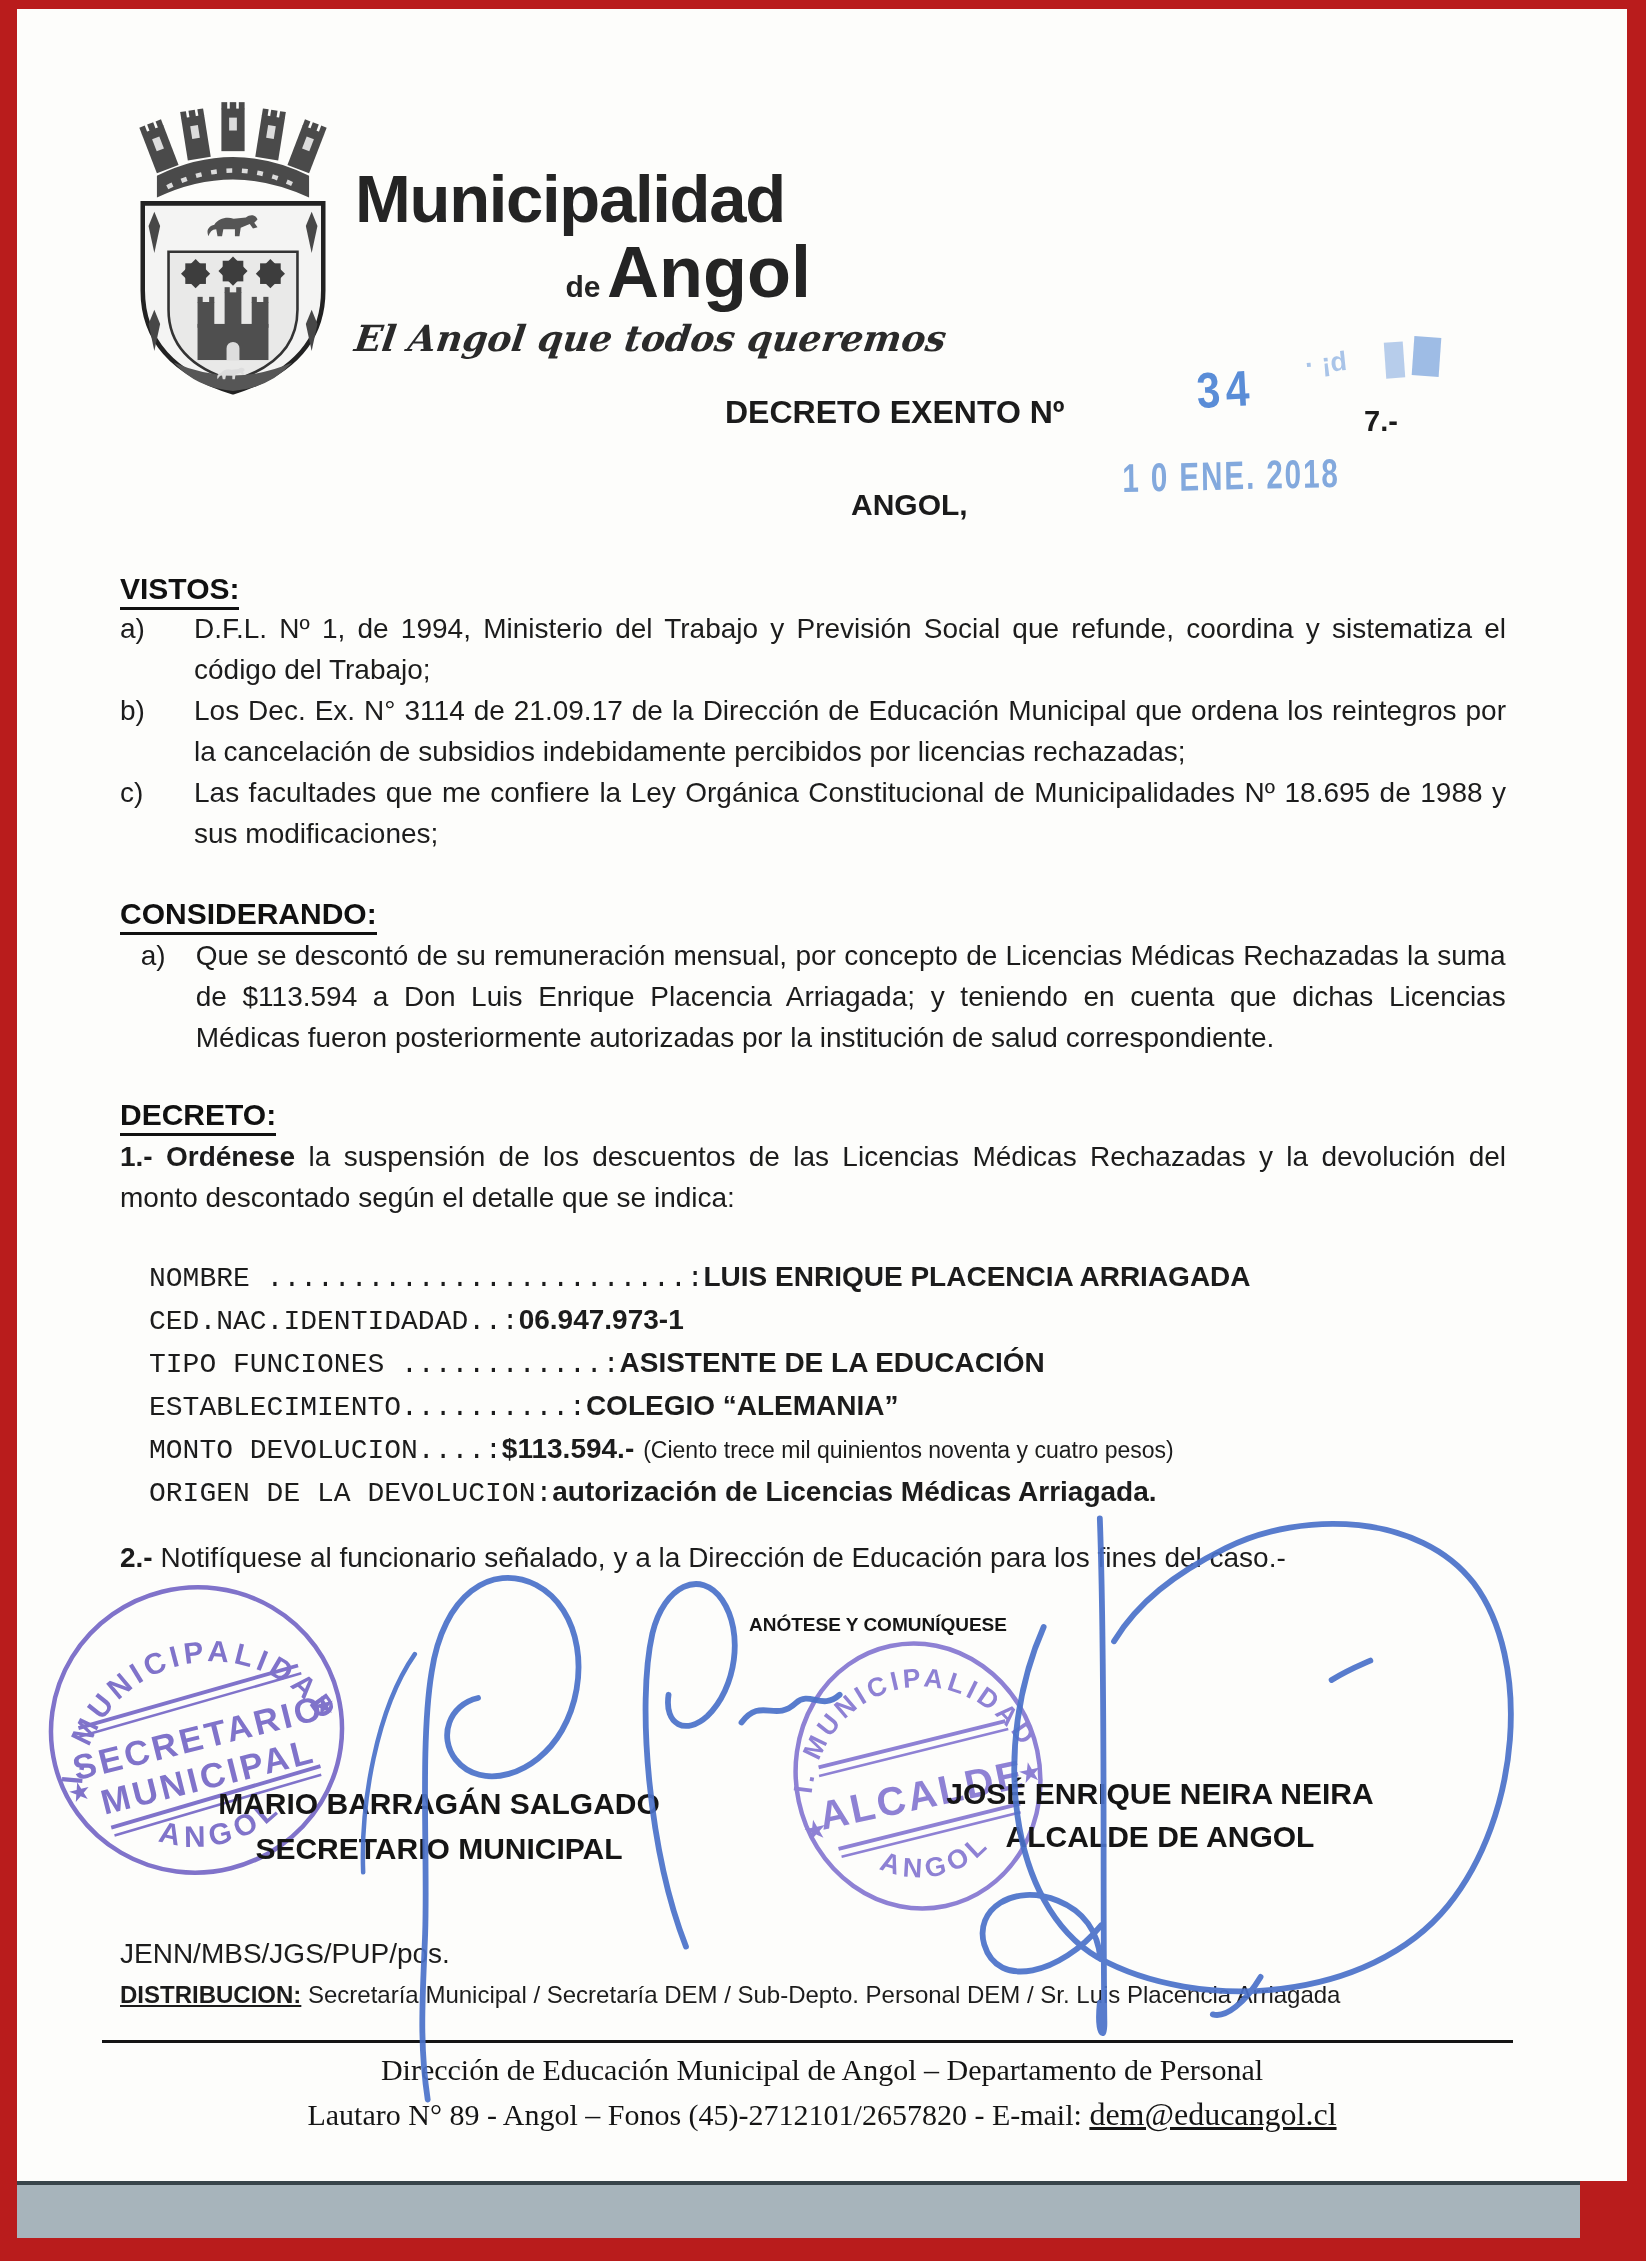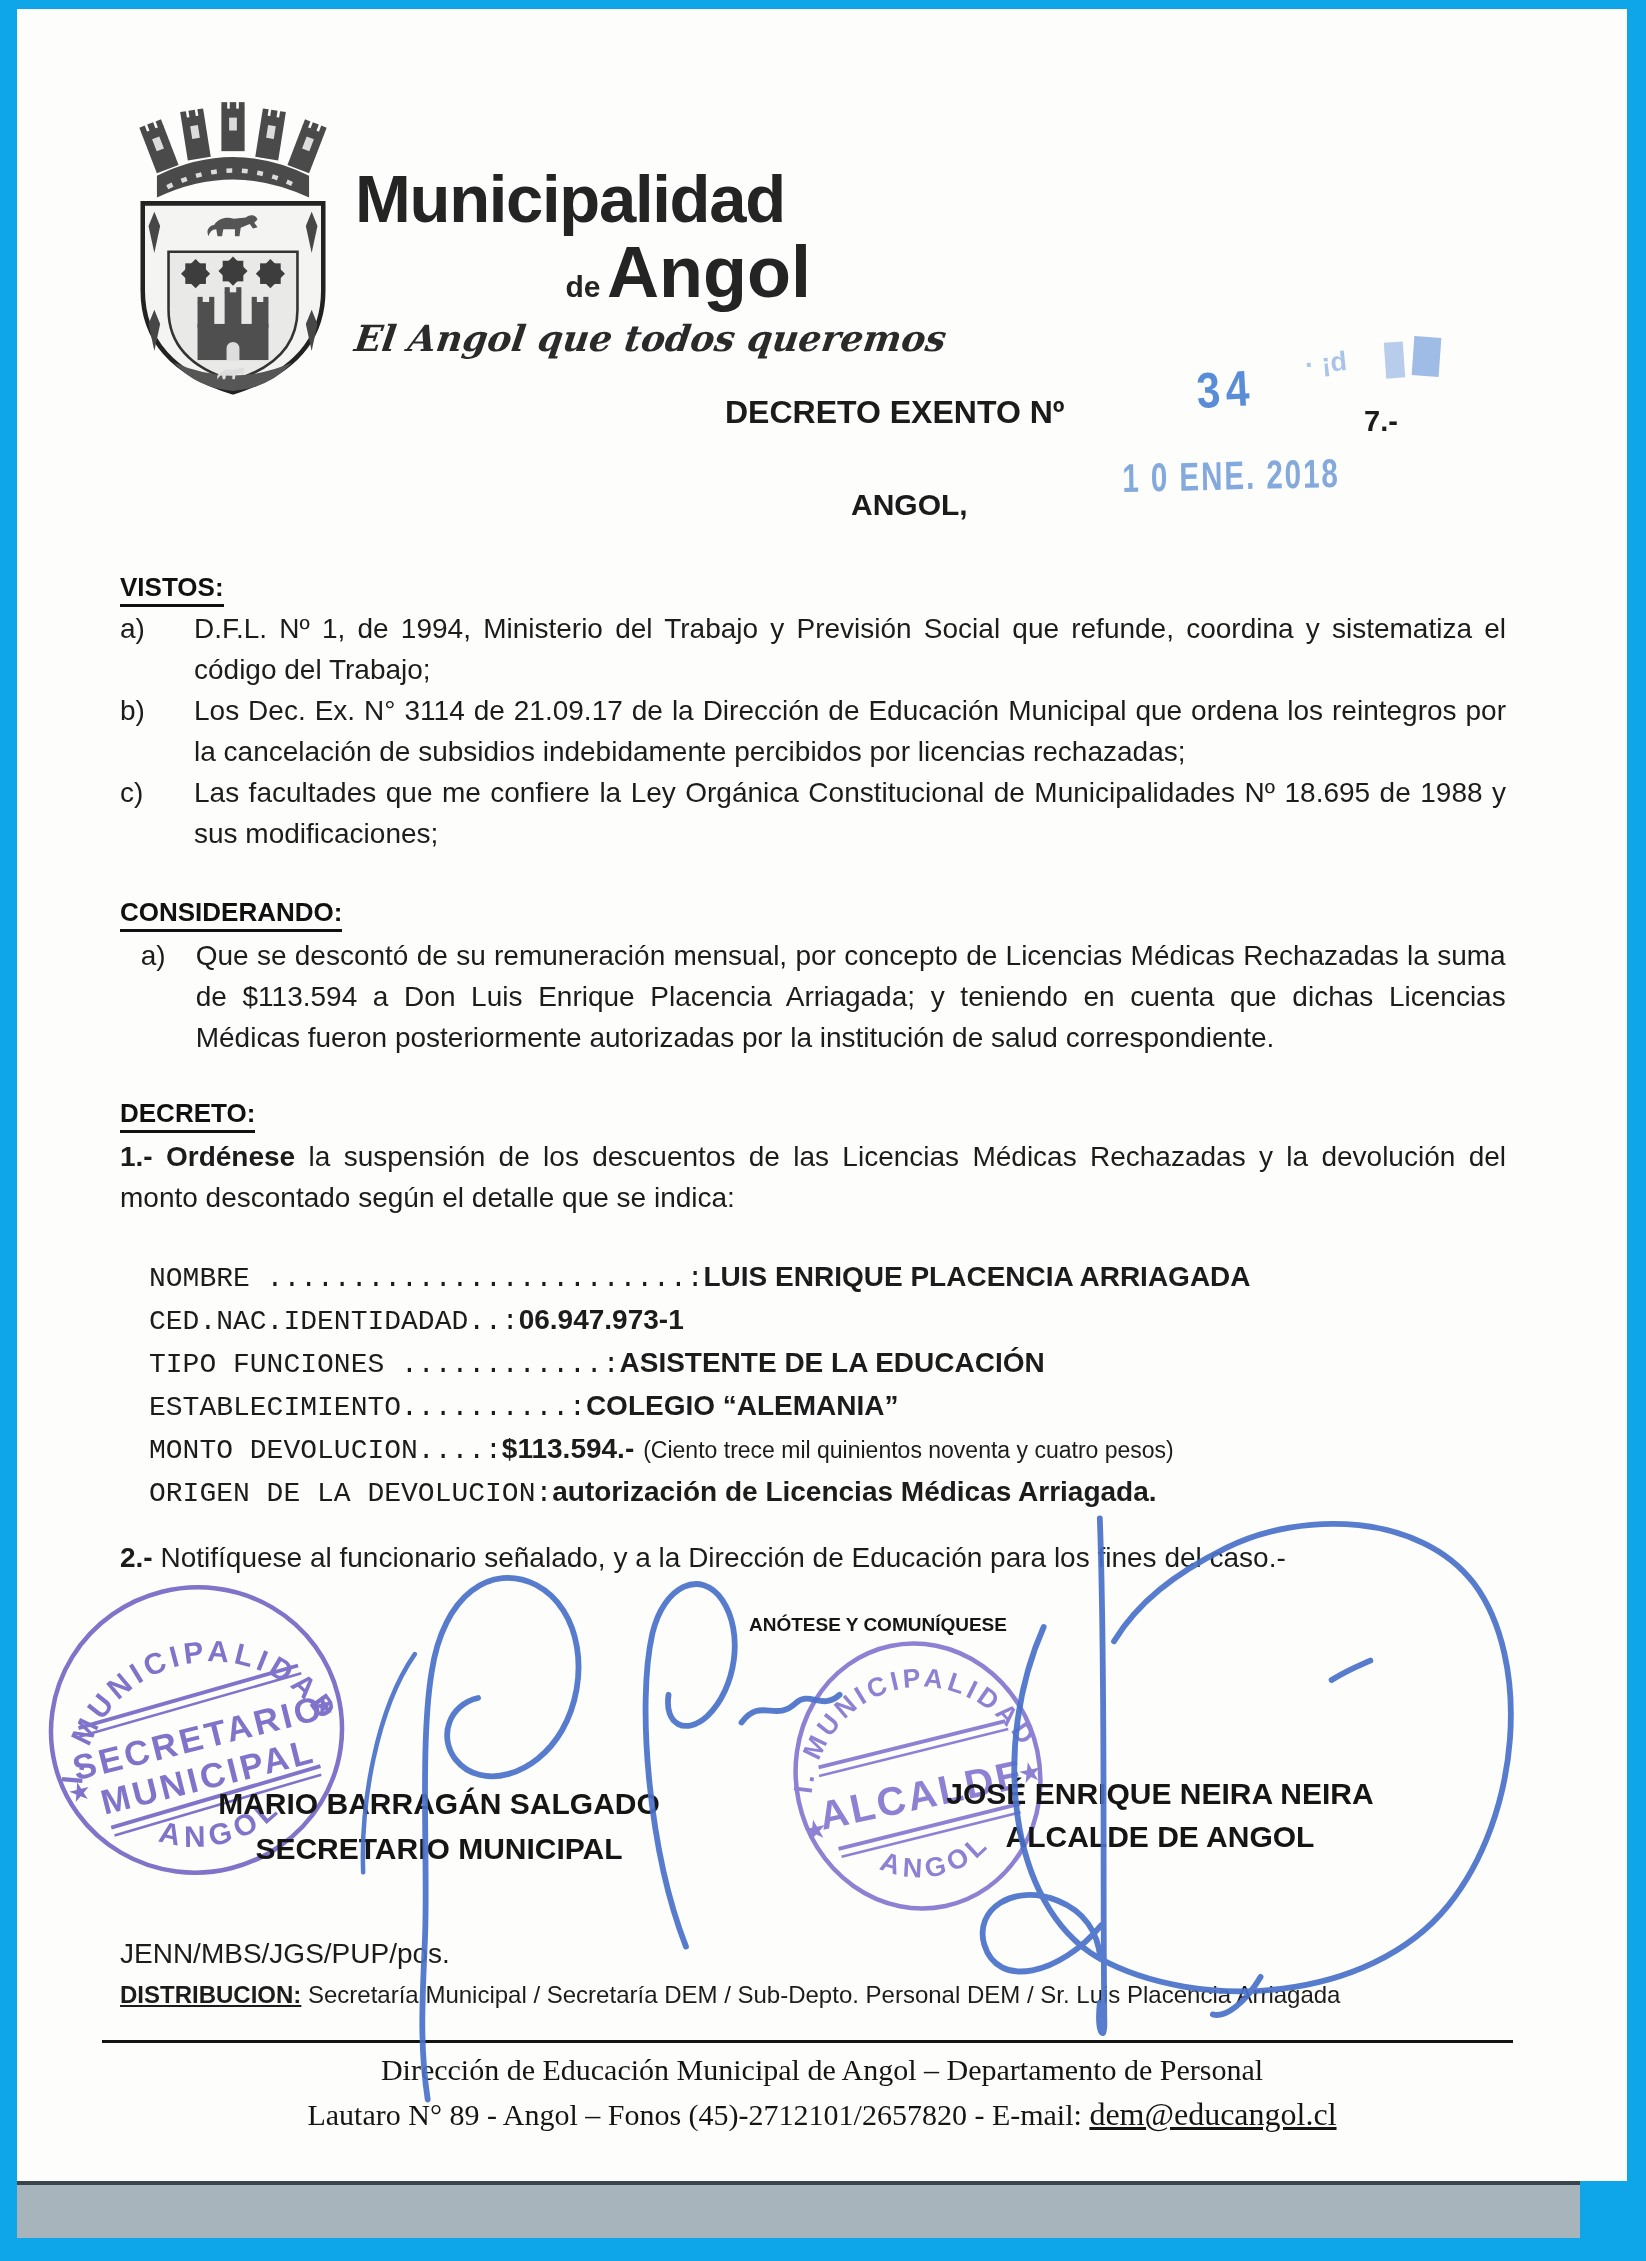--- a/index.html
+++ b/index.html
@@ -1,16 +1,16 @@
 <!DOCTYPE html>
 <html style="font-size:10.3px"><head>
 <meta charset="utf-8">
 <style>
   html,body{margin:0;padding:0;background:#000;}
-  .scan{position:relative;width:1647px;height:2261px;background:#0ea5e9;overflow:hidden;
+  .scan{position:relative;width:1647px;height:2261px;background:#b91c1c;overflow:hidden;
         font-family:"Liberation Sans",sans-serif;}
   .page{position:absolute;left:17px;top:9px;width:1610px;height:2172px;background:#fdfdfb;}
   .band{position:absolute;left:17px;top:2181px;width:1563px;height:53px;background:#a7b4bb;
         border-top:4.5px solid #39454b;}
   .abs{position:absolute;}
   
   .brand1{font-size:67px;font-weight:700;letter-spacing:-1.3px;color:#242424;line-height:1;}
   .brand2{font-size:72px;font-weight:700;color:#242424;text-align:right;line-height:1;margin-top:3.9px;}
   .brand2 .de{font-size:30px;font-weight:700;margin-right:6.5px;}
   .slogan{font-family:"DejaVu Serif",serif;font-style:italic;font-weight:700;font-size:36px;
@@ -19,21 +19,21 @@
   .t-decree{font-size:32px;font-weight:700;color:#1b1b1b;}
   .t-seven{font-size:29px;font-weight:700;color:#1b1b1b;}
   .t-city{font-size:30px;font-weight:700;color:#1b1b1b;}
   .stamp34{font-size:50px;font-weight:700;color:#4d84d4;transform:rotate(-3deg) scaleX(.85);
            transform-origin:left top;letter-spacing:6.5px;opacity:.92;}
   .datestamp{font-size:40px;font-weight:700;color:#76a0da;letter-spacing:2.6px;white-space:nowrap;
              transform:scaleX(.74) rotate(-1deg);transform-origin:left top;opacity:.9;}
   .smudge{position:absolute;background:#7ea6de;opacity:.75;}
   .smudge2{position:absolute;color:#a9c4e8;font-size:27px;font-weight:700;transform:rotate(-6deg);}
   
-  .h{font-size:26px;font-weight:700;color:#111;}
+  .h{font-size:30px;font-weight:700;color:#111;}
   .hu{border-bottom:3.2px solid #111;padding-bottom:1.9px;}
   .body-block{width:1386px;font-size:28px;line-height:41px;color:#1c1c1c;}
   .litem{display:flex;}
   .llabel{flex:none;width:74px;}
   .llabel.c{width:55px;}
   .ltext{flex:1;text-align:justify;}
   .c-ind{padding-left:20.7px;}
   .para{text-align:justify;}
   .drow{white-space:nowrap;}
   .dlabel{display:inline-block;min-width:266px;font-family:Liberation Mono, monospace;}

